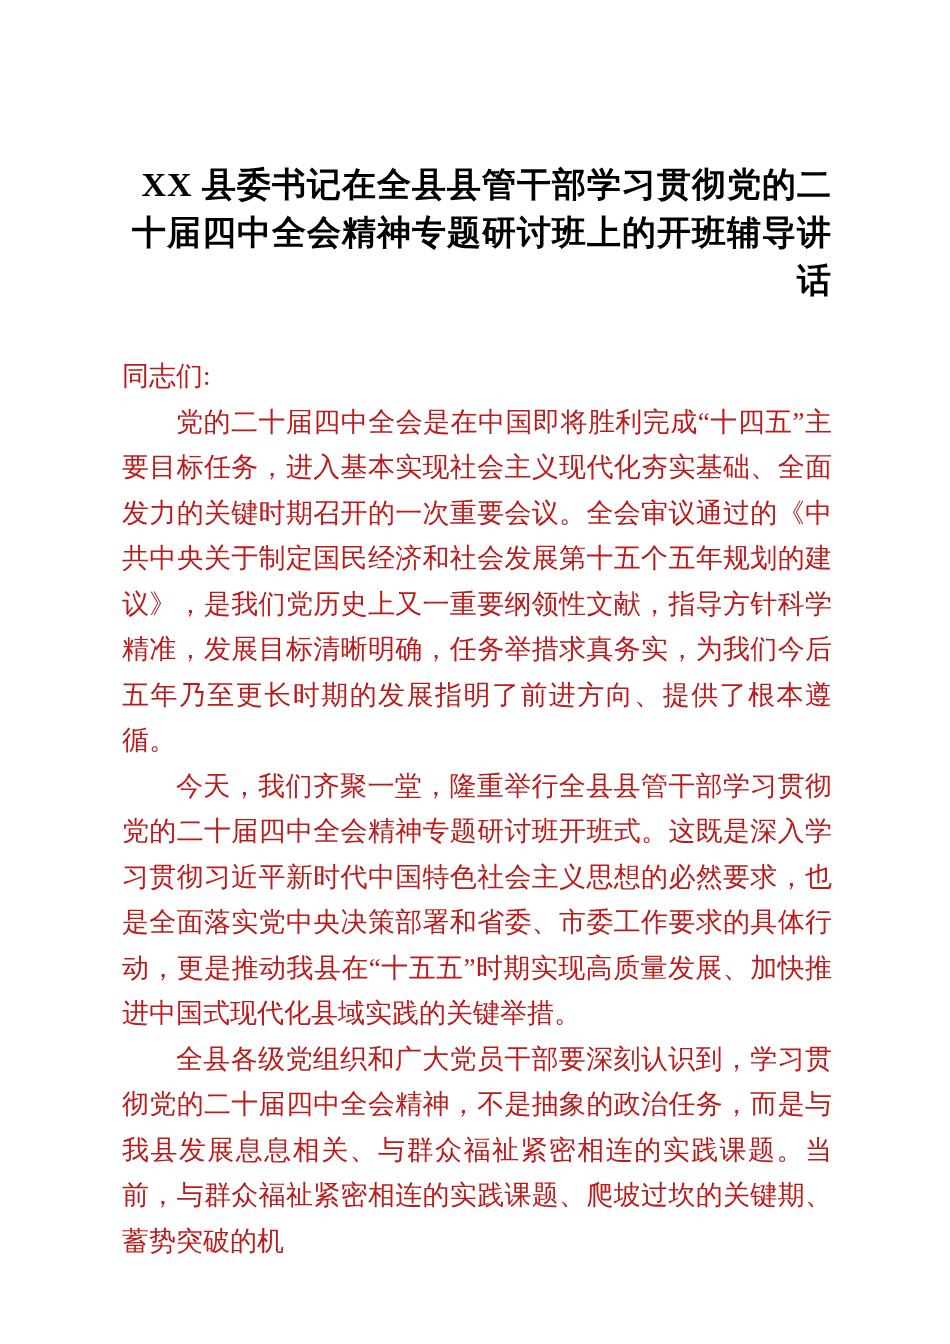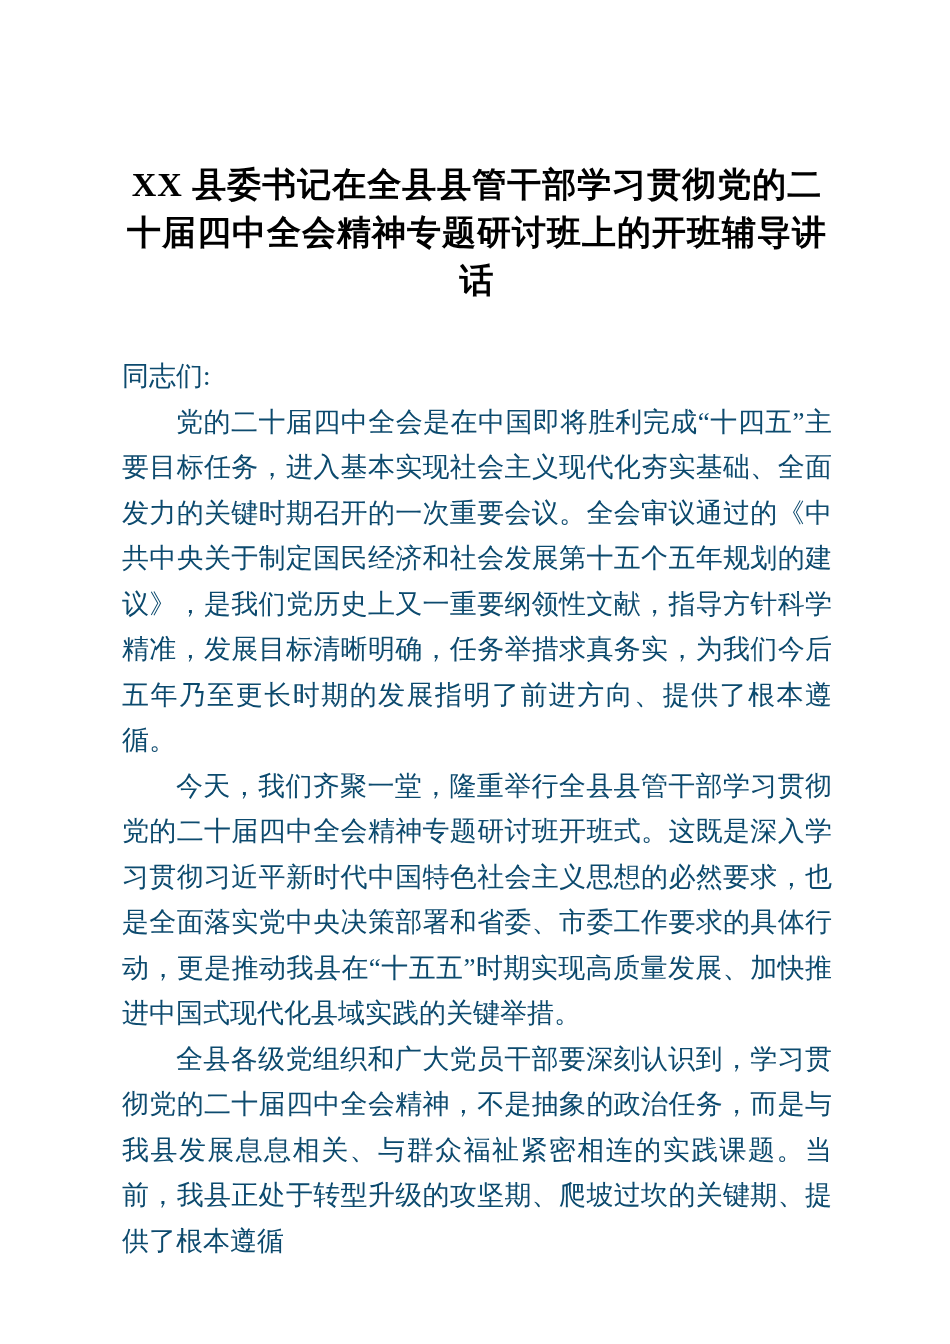--- a/index.html
+++ b/index.html
@@ -16,42 +16,42 @@
     box-sizing: border-box;
     padding: 161px 118px 0 122px;
     font-family: "Liberation Serif", "DejaVu Serif", serif;
     color: #000000;
   }
   .doc-title {
     margin: 0 0 49px 0;
     font-size: 34px;
     line-height: 48px;
     font-weight: bold;
-    text-align: center;
+    text-align: right;
     letter-spacing: 1px;
     color: #000000;
   }
   .doc-body p {
     margin: 0;
     font-size: 27px;
     line-height: 45.5px;
     text-align: justify;
     text-justify: inter-ideograph;
-    color: #0c4a6e;
+    color: #b91c1c;
     font-weight: 400;
   }
   .doc-body p.indent {
     text-indent: 2em;
   }
 </style>
 </head>
 <body>
 
 <div class="page">
   <h1 class="doc-title">XX 县委书记在全县县管干部学习贯彻党的二十届四中全会精神专题研讨班上的开班辅导讲话</h1>
 
   <div class="doc-body">
     <p>同志们:</p>
     <p class="indent">党的二十届四中全会是在中国即将胜利完成“十四五”主要目标任务，进入基本实现社会主义现代化夯实基础、全面发力的关键时期召开的一次重要会议。全会审议通过的《中共中央关于制定国民经济和社会发展第十五个五年规划的建议》，是我们党历史上又一重要纲领性文献，指导方针科学精准，发展目标清晰明确，任务举措求真务实，为我们今后五年乃至更长时期的发展指明了前进方向、提供了根本遵循。</p>
     <p class="indent">今天，我们齐聚一堂，隆重举行全县县管干部学习贯彻党的二十届四中全会精神专题研讨班开班式。这既是深入学习贯彻习近平新时代中国特色社会主义思想的必然要求，也是全面落实党中央决策部署和省委、市委工作要求的具体行动，更是推动我县在“十五五”时期实现高质量发展、加快推进中国式现代化县域实践的关键举措。</p>
-    <p class="indent">全县各级党组织和广大党员干部要深刻认识到，学习贯彻党的二十届四中全会精神，不是抽象的政治任务，而是与我县发展息息相关、与群众福祉紧密相连的实践课题。当前，我县正处于转型升级的攻坚期、爬坡过坎的关键期、提供了根本遵循</p>
+    <p class="indent">全县各级党组织和广大党员干部要深刻认识到，学习贯彻党的二十届四中全会精神，不是抽象的政治任务，而是与我县发展息息相关、与群众福祉紧密相连的实践课题。当前，与群众福祉紧密相连的实践课题、爬坡过坎的关键期、蓄势突破的机</p>
   </div>
 </div>
 
 </body></html>

